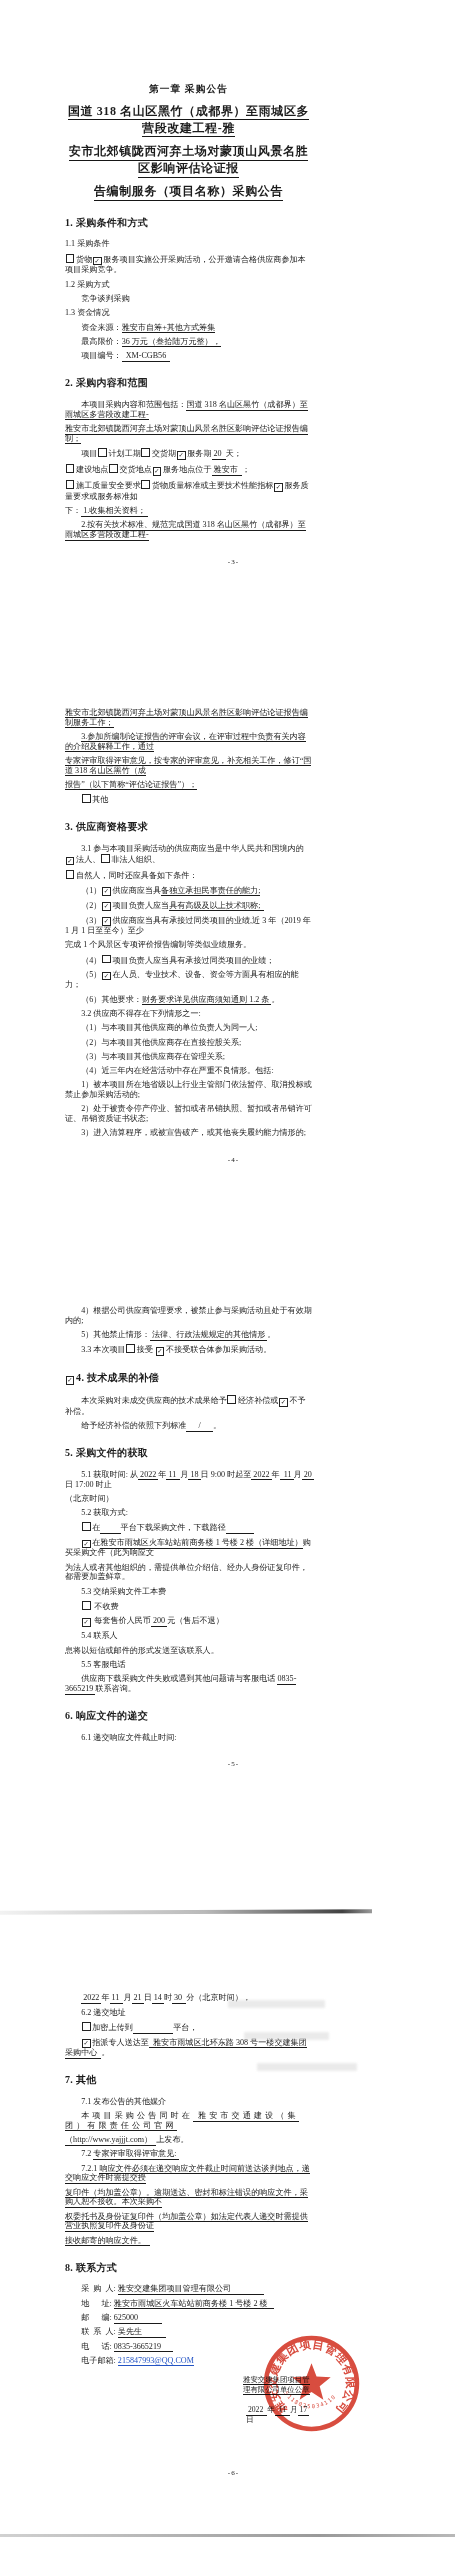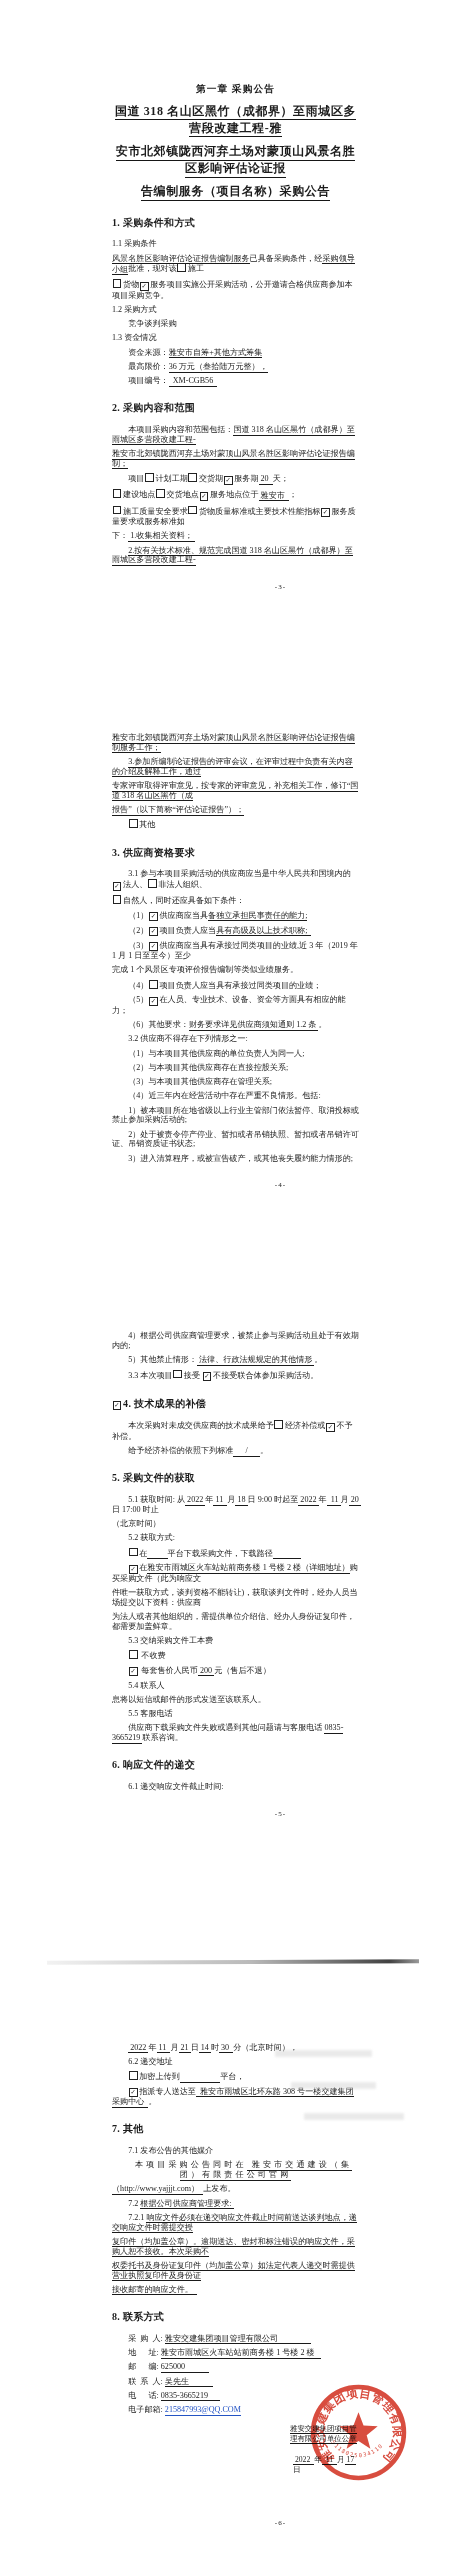--- a/index.html
+++ b/index.html
@@ -1,28 +1,28 @@
 <!DOCTYPE html>
 <html style="font-size:9px"><head>
 <meta charset="utf-8">
 <style>
   html,body{margin:0;padding:0;background:#ffffff;}
   body{width:456px;font-family:"Liberation Serif","DejaVu Serif",serif;color:#1c1c1c;}
-  .doc{position:relative;width:372px;overflow:hidden;margin-left:47px;}
+  .doc{position:relative;width:372px;overflow:hidden;}
   .page{padding:0 60px 0 65px;position:relative;}
   .page.first{padding-top:83px;}
   .page + .page{margin-top:142px;}
   .chapter{text-align:center;font-weight:bold;font-size:9.7px;letter-spacing:1.1px;margin:0 0 6.8px 0;}
   .dt{text-align:center;font-weight:bold;font-size:12px;letter-spacing:0.6px;margin:6.3px 0;}
   .dt .u{border-bottom:1.1px solid #161616;padding-bottom:1.7px;}
   .h2{font-size:10px;font-weight:bold;margin:15.4px 0 9.7px 0;letter-spacing:0.3px;}
   .line{font-size:8.1px;line-height:9.7px;margin:4.6px 0;min-height:9.7px;}
   .line span,.date span{white-space:pre-wrap;}
   .ind{text-indent:2em;}
-  .ls{letter-spacing:.38em;text-align:center;}
+  .ls{letter-spacing:.38em;}
   .u{border-bottom:0.6px solid #1a1a1a;padding-bottom:0.6px;}
   .link{color:#2353c4;border-bottom:0.6px solid #2353c4;text-align:right;}
   .cb{display:inline-block;width:6.8px;height:6.8px;border:0.9px solid #222;margin:0 1.7px 0 0.6px;
       line-height:6.3px;font-size:6.3px;text-align:center;vertical-align:-0.6px;text-indent:0;
       font-family:"DejaVu Sans",sans-serif;}
   .pageno{font-size:7.1px;text-align:center;padding-left:90px;letter-spacing:1.1px;margin:18px 0 0 0;}
   .scanline{height:4px;margin:0 -60px 79px -65px;transform:rotate(-.25deg);
       background:linear-gradient(90deg,rgba(130,130,130,.10),rgba(80,80,80,.40) 55%,rgba(12,12,12,.78) 92%,rgba(70,70,70,.55));}
   .sig{position:relative;margin-top:9px;margin-bottom:44px;}
   .sig .cap{margin-left:178px;font-size:7.4px;}
@@ -40,21 +40,20 @@
 <body>
 
 <div class="doc">
     <div class="page first">
       <div class="chapter">第一章 采购公告</div>
       <div class="dt"><span class="u">国道 318 名山区黑竹（成都界）至雨城区多营段改建工程-雅</span></div>
       <div class="dt"><span class="u">安市北郊镇陇西河弃土场对蒙顶山风景名胜区影响评估论证报</span></div>
       <div class="dt"><span class="u">告编制服务（项目名称）采购公告</span></div>
       <div class="h2">1. 采购条件和方式</div>
       <div class="line"><span>1.1 采购条件</span></div>
-      <div class="line"><span class="u ">风景名胜区影响评估论证报告编制服务</span><span>已具备采购条件，经</span><span class="u ">采购领导小组</span><span>批准，现对该</span><span class="cb"></span><span>施工</span></div>
       <div class="line"><span class="cb"></span><span>货物</span><span class="cb on">✓</span><span>服务项目实施公开采购活动，公开邀请合格供应商参加本项目采购竞争。</span></div>
       <div class="line"><span>1.2 采购方式</span></div>
       <div class="line ind"><span>竞争谈判采购</span></div>
       <div class="line"><span>1.3 资金情况</span></div>
       <div class="line ind"><span>资金来源：</span><span class="u ">雅安市自筹+其他方式筹集</span></div>
       <div class="line ind"><span>最高限价：</span><span class="u ">36 万元（叁拾陆万元整），</span></div>
       <div class="line ind"><span>项目编号：</span><span class="u ">  XM-CGB56  </span></div>
       <div class="h2">2. 采购内容和范围</div>
       <div class="line ind"><span>本项目采购内容和范围包括：</span><span class="u ">国道 318 名山区黑竹（成都界）至雨城区多营段改建工程-</span></div>
       <div class="line"><span class="u ">雅安市北郊镇陇西河弃土场对蒙顶山风景名胜区影响评估论证报告编制；</span></div>
@@ -97,21 +96,20 @@
       <div class="line ind"><span>3.3 本次项目</span><span class="cb"></span><span>接受 </span><span class="cb on">✓</span><span>不接受联合体参加采购活动。</span></div>
       <div class="h2"><span class="cb on">✓</span><span>4. 技术成果的补偿</span></div>
       <div class="line ind"><span>本次采购对未成交供应商的技术成果给予</span><span class="cb"></span><span>经济补偿或</span><span class="cb on">✓</span><span>不予补偿。</span></div>
       <div class="line ind"><span>给予经济补偿的依照下列标准</span><span class="u ">      /      </span><span>。</span></div>
       <div class="h2">5. 采购文件的获取</div>
       <div class="line ind"><span>5.1 获取时间: 从</span><span class="u "> 2022 </span><span>年</span><span class="u "> 11  </span><span>月</span><span class="u "> 18 </span><span>日 9:00 时起至</span><span class="u "> 2022 </span><span>年</span><span class="u ">  11 </span><span>月</span><span class="u "> 20 </span><span>日 17:00 时止</span></div>
       <div class="line"><span>（北京时间）</span></div>
       <div class="line ind"><span>5.2 获取方式:</span></div>
       <div class="line ind"><span class="cb"></span><span>在</span><span class="u ">          </span><span>平台下载采购文件，下载路径</span><span class="u ">              </span></div>
       <div class="line ind"><span class="cb on">✓</span><span>在</span><span class="u ">雅安市雨城区火车站站前商务楼 1 号楼 2 楼（详细地址）</span><span>购买采购文件（此为响应文</span></div>
-      <div class="line"><span>件唯一获取方式，谈判资格不能转让)，获取谈判文件时，经办人员当场提交以下资料：供应商</span></div>
       <div class="line"><span>为法人或者其他组织的，需提供单位介绍信、经办人身份证复印件，都需要加盖鲜章。</span></div>
       <div class="line ind"><span>5.3 交纳采购文件工本费</span></div>
       <div class="line ind"><span class="cb"></span><span> 不收费</span></div>
       <div class="line ind"><span class="cb on">✓</span><span> 每套售价人民币</span><span class="u "> 200 </span><span>元（售后不退）</span></div>
       <div class="line ind"><span>5.4 联系人</span></div>
       <div class="line"><span>息将以短信或邮件的形式发送至该联系人。</span></div>
       <div class="line ind"><span>5.5 客服电话</span></div>
       <div class="line ind"><span>供应商下载采购文件失败或遇到其他问题请与客服电话 </span><span class="u ">0835-3665219 </span><span>联系咨询。</span></div>
       <div class="h2">6. 响应文件的递交</div>
       <div class="line ind"><span>6.1 递交响应文件截止时间:</span></div>
@@ -120,21 +118,21 @@
     <div class="page">
       <div class="scanline"></div>
       <div class="line ind"><span class="u "> 2022 </span><span>年</span><span class="u "> 11  </span><span>月</span><span class="u "> 21 </span><span>日</span><span class="u "> 14 </span><span>时</span><span class="u "> 30  </span><span>分（北京时间），</span></div>
       <div class="line ind"><span>6.2 递交地址</span></div>
       <div class="line ind"><span class="cb"></span><span>加密上传到</span><span class="u ">                    </span><span>平台，</span></div>
       <div class="line ind"><span class="cb on">✓</span><span>指派专人送达至</span><span class="u ">  雅安市雨城区北环东路 308 号一楼交建集团采购中心  </span><span>。</span></div>
       <div class="h2">7. 其他</div>
       <div class="line ind"><span>7.1 发布公告的其他媒介</span></div>
       <div class="line ind ls"><span>本项目采购公告同时在</span><span class="u "> 雅安市交通建设（集团）有限责任公司官网</span></div>
       <div class="line"><span class="u ">（http://www.yajjjt.com）  </span><span>上发布。</span></div>
-      <div class="line ind"><span>7.2 </span><span class="u ">根据公司供应商管理要求: </span></div>
+      <div class="line ind"><span>7.2 </span><span class="u ">专家评审取得评审意见: </span></div>
       <div class="line ind"><span>7.2.1 </span><span class="u ">响应文件必须在递交响应文件截止时间前送达谈判地点，递交响应文件时需提交授</span></div>
       <div class="line"><span class="u ">复印件（均加盖公章）。逾期送达、密封和标注错误的响应文件，采购人恕不接收。本次采购不</span></div>
       <div class="line"><span class="u ">权委托书及身份证复印件（均加盖公章）如法定代表人递交时需提供营业执照复印件及身份证</span></div>
       <div class="line"><span class="u ">接收邮寄的响应文件。  </span></div>
       <div class="h2">8. 联系方式</div>
       <div class="line ind"><span>采  购  人: </span><span class="u ">雅安交建集团项目管理有限公司                </span></div>
       <div class="line ind"><span>地      址: </span><span class="u ">雅安市雨城区火车站站前商务楼 1 号楼 2 楼   </span></div>
       <div class="line ind"><span>邮      编: </span><span class="u ">625000            </span></div>
       <div class="line ind"><span>联  系  人: </span><span class="u ">吴先生            </span></div>
       <div class="line ind"><span>电      话: </span><span class="u ">0835-3665219      </span></div>

